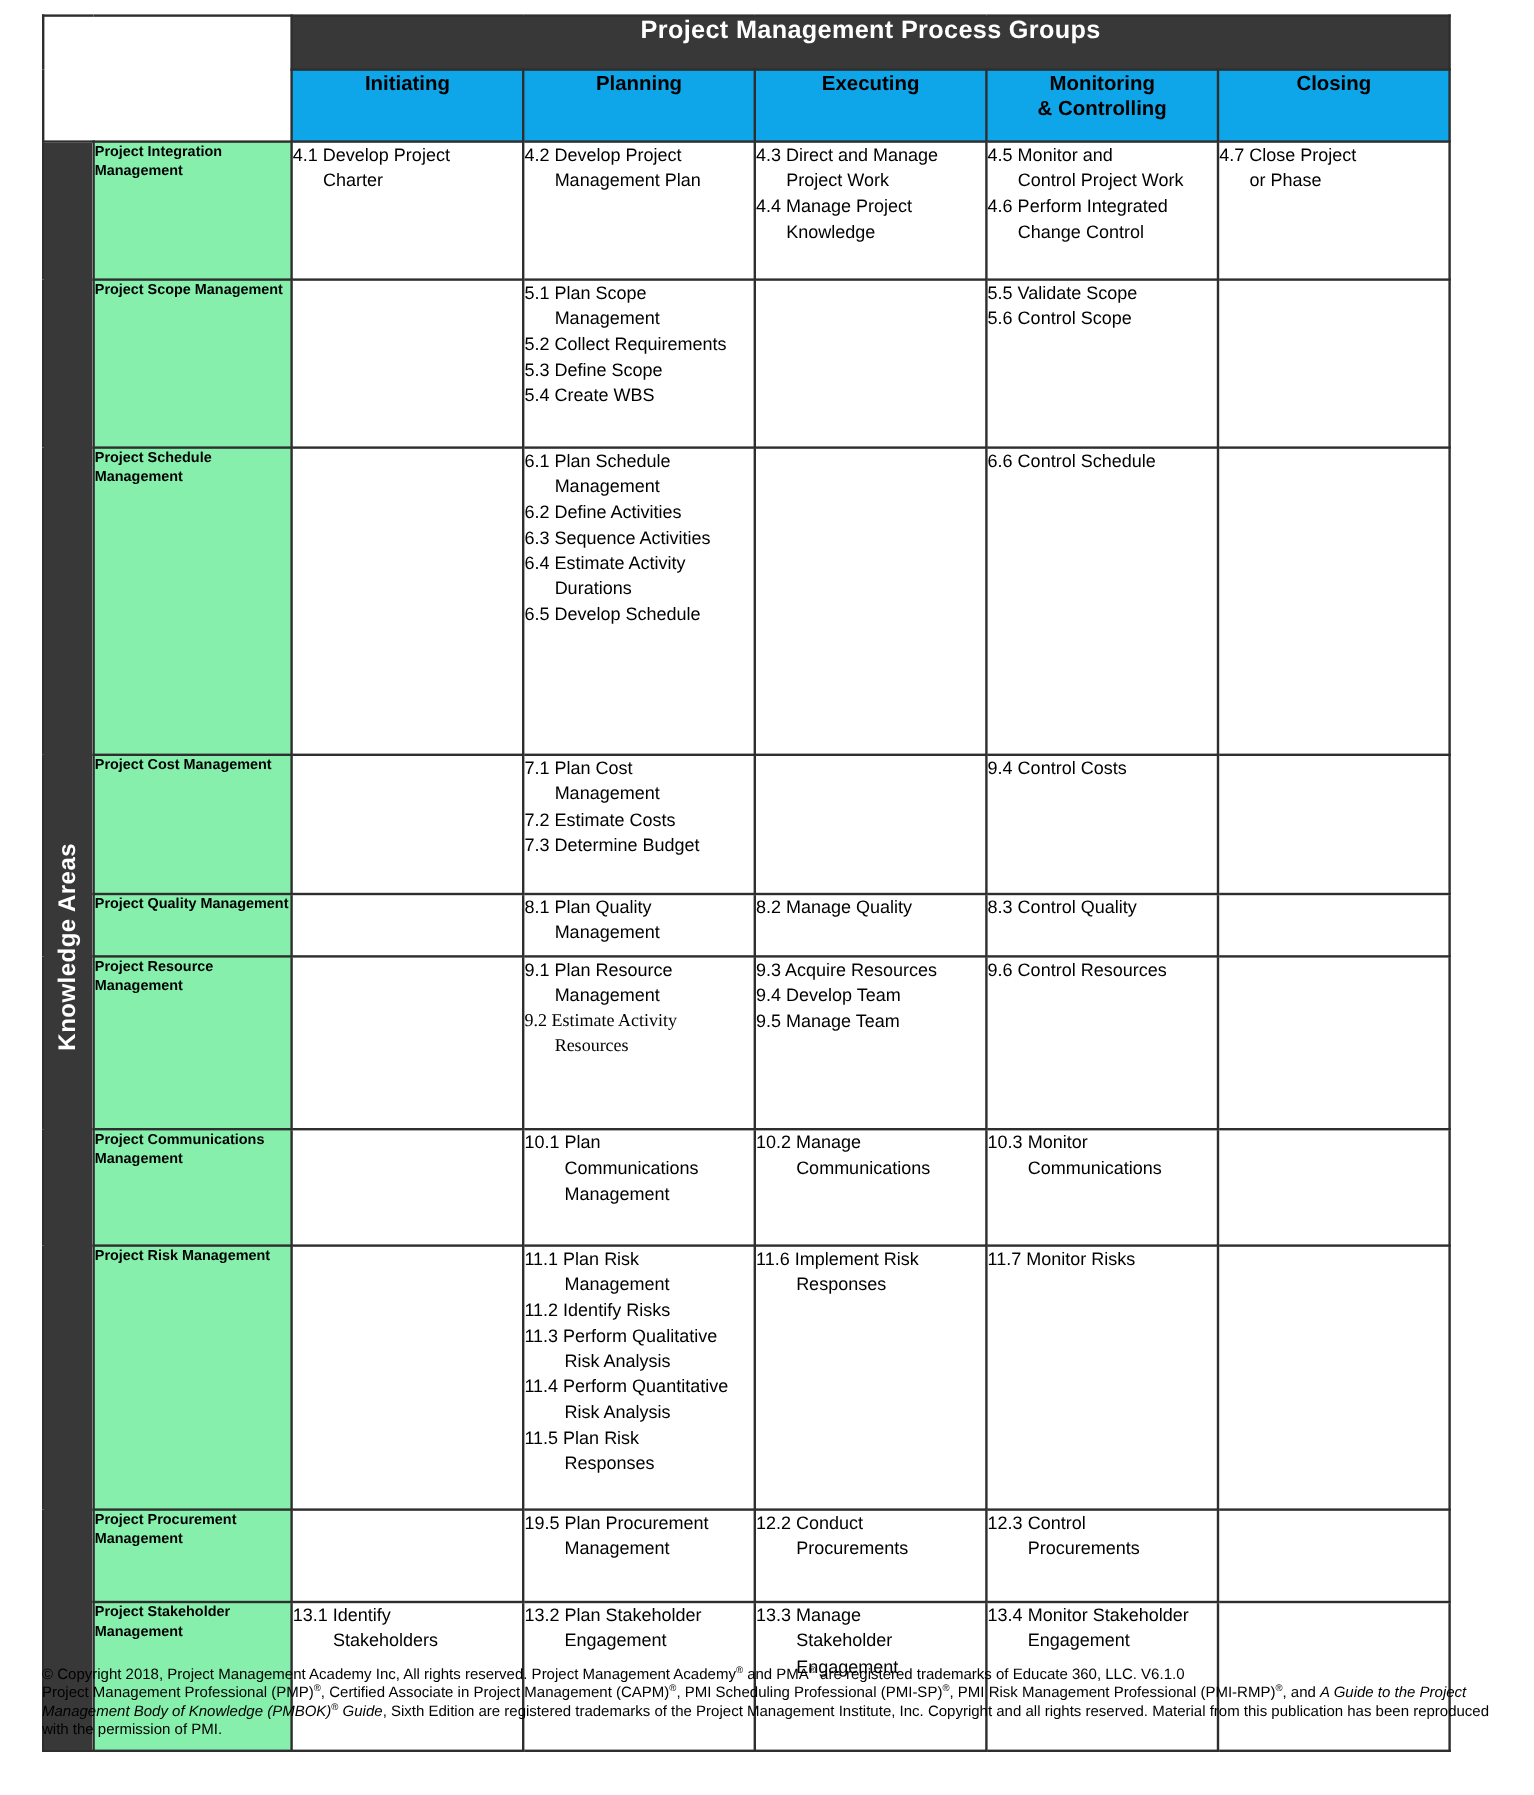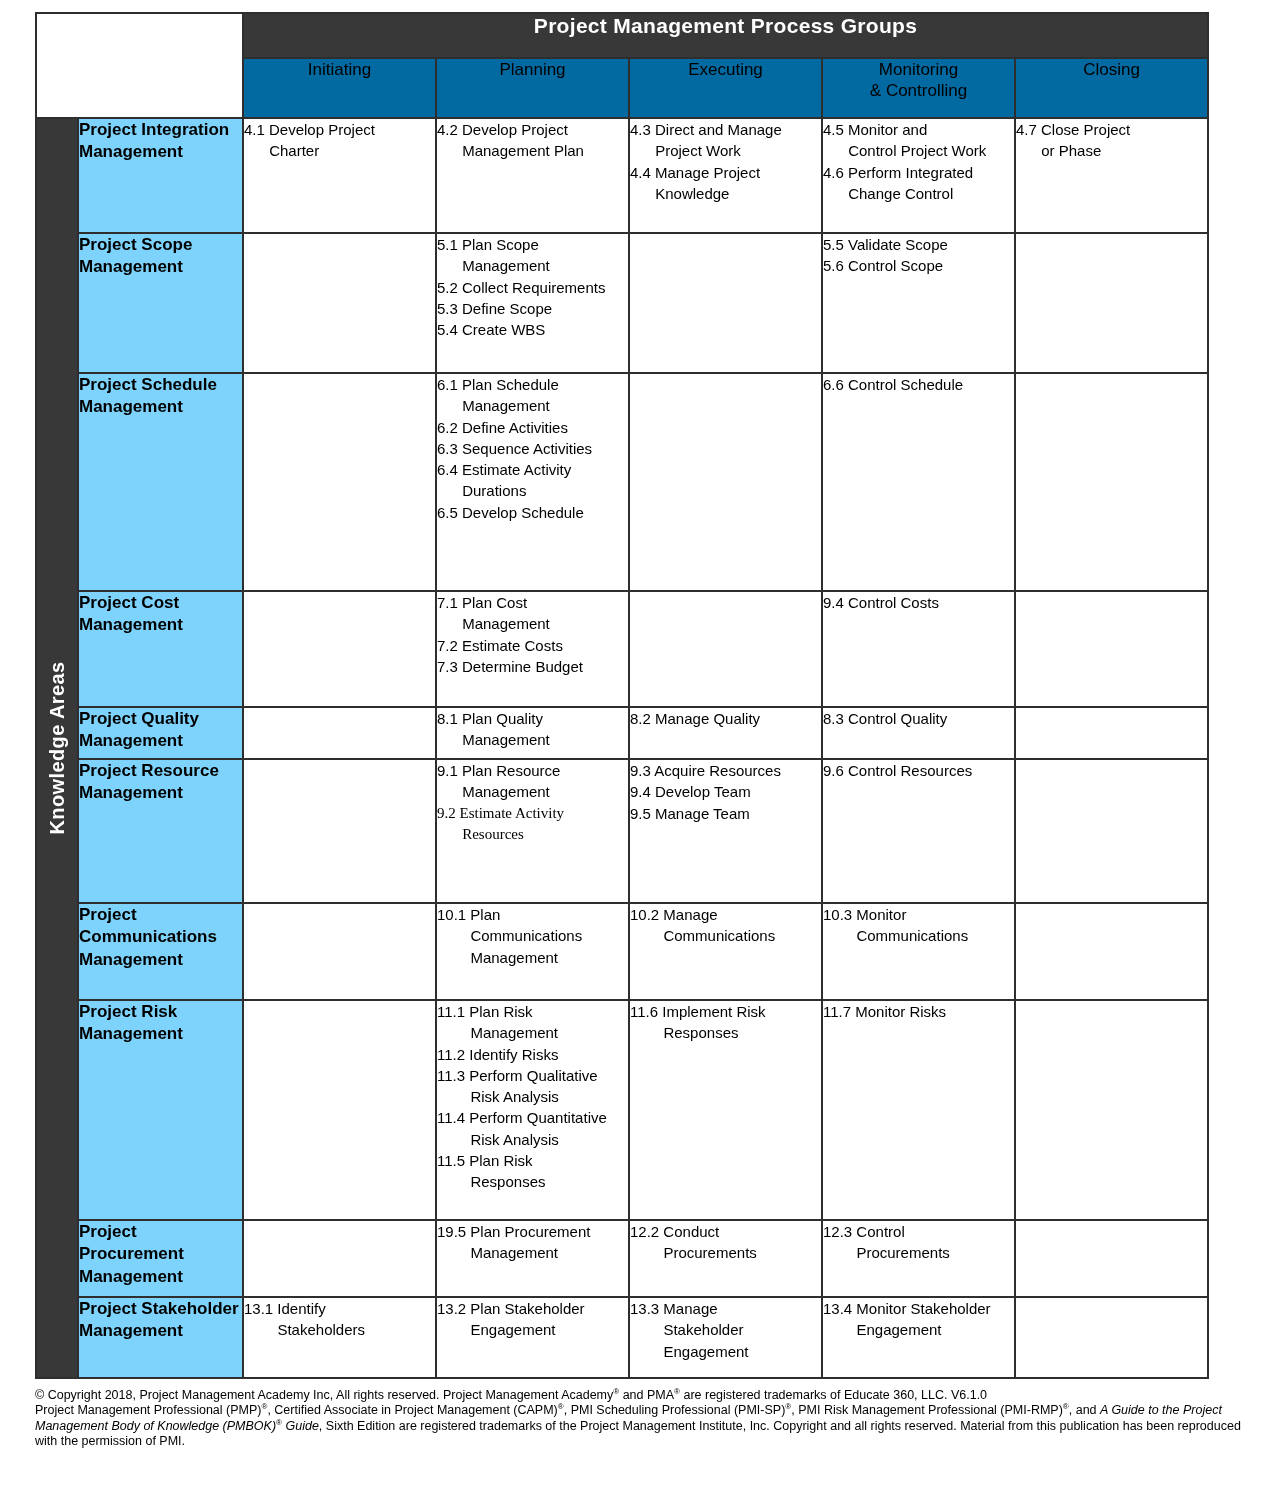--- a/index.html
+++ b/index.html
@@ -11,33 +11,33 @@
   .sheet{position:absolute;left:35px;top:12px;}
   table.matrix{border-collapse:collapse;table-layout:fixed;width:1172px;}
   table.matrix td, table.matrix th{border:2px solid #2e2e2e;padding:0;vertical-align:top;}
   td.corner{border:none;background:#ffffff;}
   td.title-cell{
     background:#383838;color:#ffffff;text-align:center;vertical-align:middle;
     font-size:21px;font-weight:bold;letter-spacing:0.3px;height:43px;
     border-color:#161616;
   }
   th.group-header{
-    background:#0369a1;color:#000;text-align:center;vertical-align:middle;
-    font-size:17px;font-weight:normal;height:58px;line-height:1.25;white-space:pre-line;
+    background:#0ea5e9;color:#000;text-align:center;vertical-align:middle;
+    font-size:17px;font-weight:bold;height:58px;line-height:1.25;white-space:pre-line;
   }
   td.strip{
     background:#383838;border-color:#161616;position:relative;width:42px;
   }
   .strip-label{
     position:absolute;top:50%;left:50%;
     transform:translate(-50%,-50%) rotate(-90deg);
     white-space:nowrap;color:#ffffff;font-weight:bold;font-size:20px;letter-spacing:0.4px;
   }
   td.area{
-    background:#7dd3fc;font-weight:bold;font-size:17px;line-height:1.32;
+    background:#86efac;font-weight:bold;font-size:12px;line-height:1.32;
     padding:19px 10px 8px 11px;
   }
   td.cell{
     background:#ffffff;font-size:15px;line-height:1.42;
     padding:19px 3px 8px 8px;
   }
   .proc{white-space:pre-line;}
   .footer{
     position:absolute;left:35px;top:1388px;width:1212px;
     font-size:12.5px;line-height:1.22;color:#000;
@@ -114,21 +114,21 @@
             <div class="proc" style="padding-left: 1.68em; text-indent: -1.68em;">5.3 Define Scope</div>
             <div class="proc" style="padding-left: 1.68em; text-indent: -1.68em;">5.4 Create WBS</div>
           </td>
           <td class="cell"></td>
           <td class="cell">
             <div class="proc" style="padding-left: 1.68em; text-indent: -1.68em;">5.5 Validate Scope</div>
             <div class="proc" style="padding-left: 1.68em; text-indent: -1.68em;">5.6 Control Scope</div>
           </td>
           <td class="cell"></td>
         </tr>
-        <tr style="height: 218px;">
+        <tr style="height: 256px;">
           <td class="area">Project Schedule Management</td>
           <td class="cell"></td>
           <td class="cell">
             <div class="proc" style="padding-left: 1.68em; text-indent: -1.68em;">6.1 Plan Schedule
 Management</div>
             <div class="proc" style="padding-left: 1.68em; text-indent: -1.68em;">6.2 Define Activities</div>
             <div class="proc" style="padding-left: 1.68em; text-indent: -1.68em;">6.3 Sequence Activities</div>
             <div class="proc" style="padding-left: 1.68em; text-indent: -1.68em;">6.4 Estimate Activity
 Durations</div>
             <div class="proc" style="padding-left: 1.68em; text-indent: -1.68em;">6.5 Develop Schedule</div>
@@ -239,21 +239,21 @@
           <td class="cell">
             <div class="proc" style="padding-left: 2.23em; text-indent: -2.23em;">12.2 Conduct
 Procurements</div>
           </td>
           <td class="cell">
             <div class="proc" style="padding-left: 2.23em; text-indent: -2.23em;">12.3 Control
 Procurements</div>
           </td>
           <td class="cell"></td>
         </tr>
-        <tr style="height: 81px; border-radius: 10px;">
+        <tr style="height: 124px; border-radius: 10px;">
           <td class="area">Project Stakeholder Management</td>
           <td class="cell">
             <div class="proc" style="padding-left: 2.23em; text-indent: -2.23em;">13.1 Identify
 Stakeholders</div>
           </td>
           <td class="cell">
             <div class="proc" style="padding-left: 2.23em; text-indent: -2.23em;">13.2 Plan Stakeholder
 Engagement</div>
           </td>
           <td class="cell">

